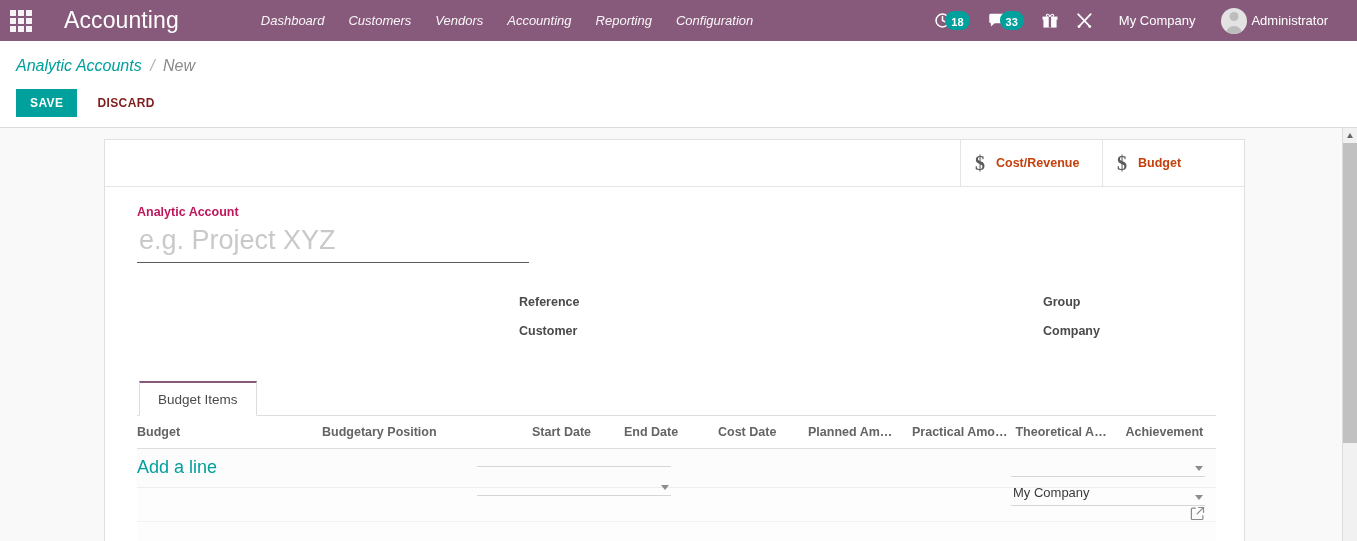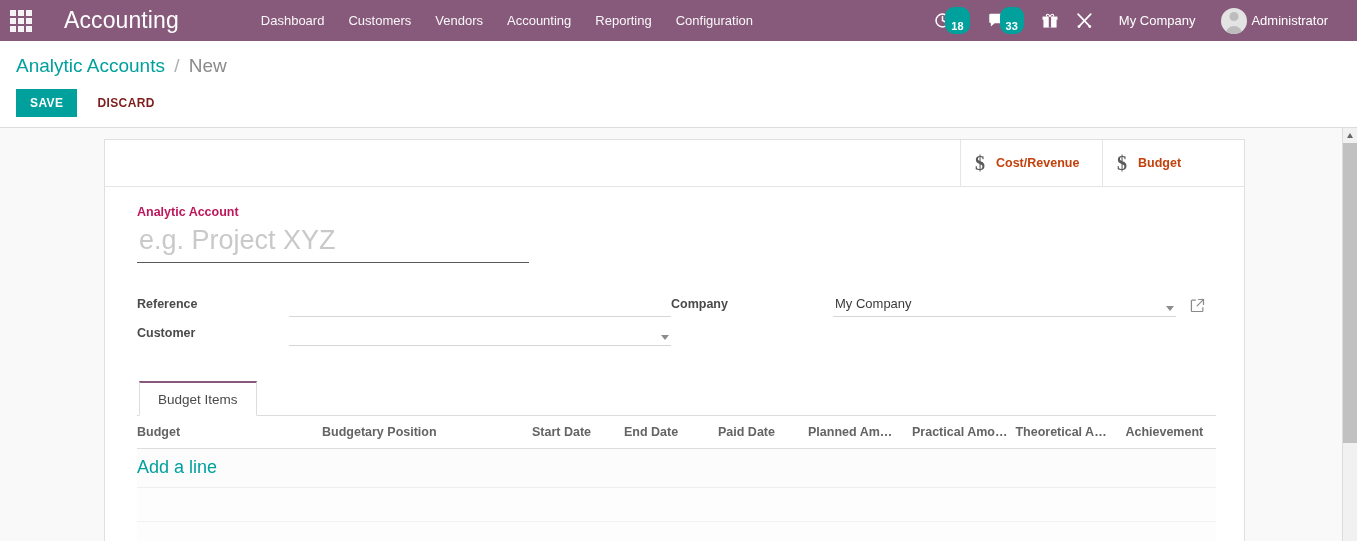--- a/index.html
+++ b/index.html
@@ -42,21 +42,21 @@
   .brand {
     font-size: 23px;
     font-weight: 400;
     letter-spacing: .1px;
     padding: 0 14px 0 22px;
     white-space: nowrap;
     color: #ffffff;
     cursor: pointer;
   }
 
-  .nav-menus { display: flex; align-items: center; margin-left: 56px; }
+  .nav-menus { display: flex; align-items: center; margin-left: 56px; font-style: italic; }
   .nav-menus a {
     color: #ffffff;
     font-size: 13px;
     text-decoration: none;
     padding: 0 12px;
     line-height: 41px;
     white-space: nowrap;
     opacity: .95;
   }
 
@@ -75,21 +75,21 @@
     cursor: pointer;
     position: relative;
   }
 
   .badge {
     background: #00A09D;
     color: #ffffff;
     font-size: 11px;
     font-weight: bold;
     border-radius: 9px;
-    padding: 13px 6px 2px;
+    padding: 5px 6px 2px;
     line-height: 12px;
     margin-left: -6px;
     position: relative;
     z-index: 2;
     min-width: 21px;
     text-align: center;
   }
 
   .ico { display: inline-block; line-height: 0; }
 
@@ -119,24 +119,25 @@
   }
 
   
   .control-panel {
     background: #ffffff;
     border-bottom: 1px solid #dcdcdc;
     padding: 12px 0 10px 16px;
     height: 87px;
   }
   .breadcrumb {
-    font-size: 19px;
+    font-size: 16px;
     color: #8a8a8a;
     line-height: 26px;
     white-space: nowrap;
+    font-style: italic;
   }
   .breadcrumb .crumb-link { color: #00a09d; cursor: pointer; }
   .breadcrumb .sep { color: #b0b0b0; padding: 0 4px; }
   .breadcrumb .crumb-active { color: #8a8a8a; }
 
   .cp-buttons { margin-top: 10px; display: flex; align-items: center; }
   .btn-save {
     background: #00A09D;
     color: #ffffff;
     border: none;
@@ -231,23 +232,24 @@
 
   .form-grid {
     display: flex;
     margin-top: 28px;
   }
   .form-col { width: 534px; }
   .form-col.right { margin-left: 0; }
 
   .fld-row {
     display: flex;
-    align-items: center;
+    align-items: flex-end;
     height: 28px;
     margin-bottom: 1px;
+    flex-direction: column;
   }
   .fld-label {
     font-size: 12.5px;
     font-weight: bold;
     color: #4a4a4a;
     width: 152px;
     flex: 0 0 152px;
     line-height: 22px;
     padding-bottom: 2px;
   }
@@ -498,20 +500,27 @@
               <span class="fld-label">Customer</span>
               <span class="fld-input-wrap">
                 <input class="fld-input" type="text" style="">
                 <span class="caret-down"></span>
               </span>
             </div>
           </div>
 
           <div class="form-col right">
             <div class="fld-row">
+              <span class="fld-label narrow">Group</span>
+              <span class="fld-input-wrap">
+                <input class="fld-input" type="text" style="">
+                <span class="caret-down"></span>
+              </span>
+            </div>
+            <div class="fld-row">
               <span class="fld-label narrow">Company</span>
               <span class="fld-input-wrap">
                 <input class="fld-input" type="text" value="My Company" style="">
                 <span class="caret-down"></span>
               </span>
               <span class="ext-link">
                 <svg width="15" height="15" viewBox="0 0 16 16">
                   <path d="M6.2 2.2H2.4a.9.9 0 0 0-.9.9v10.4a.9.9 0 0 0 .9.9h10.4a.9.9 0 0 0 .9-.9V9.9" fill="none" stroke="#8a8a8a" stroke-width="1.3"></path>
                   <path d="M9.2 1.6h5.2v5.2" fill="none" stroke="#8a8a8a" stroke-width="1.3" stroke-linecap="round"></path>
                   <path d="M14.2 1.8 L7.6 8.4" fill="none" stroke="#8a8a8a" stroke-width="1.3" stroke-linecap="round"></path>
@@ -527,21 +536,21 @@
             <div class="nb-tab">Budget Items</div>
           </div>
 
           <table class="list-table">
             <thead>
               <tr>
                 <th style="width:185px">Budget</th>
                 <th style="width:210px">Budgetary Position</th>
                 <th style="width:92px">Start Date</th>
                 <th style="width:94px">End Date</th>
-                <th style="width:90px">Paid Date</th>
+                <th style="width:90px">Cost Date</th>
                 <th style="width:104px">Planned Am…</th>
                 <th style="width:100px">Practical Amo…</th>
                 <th style="width:110px">Theoretical A…</th>
                 <th>Achievement</th>
               </tr>
             </thead>
             <tbody>
               <tr class="add-line-row">
                 <td colspan="9">
                   <span class="add-line">Add a line</span>

